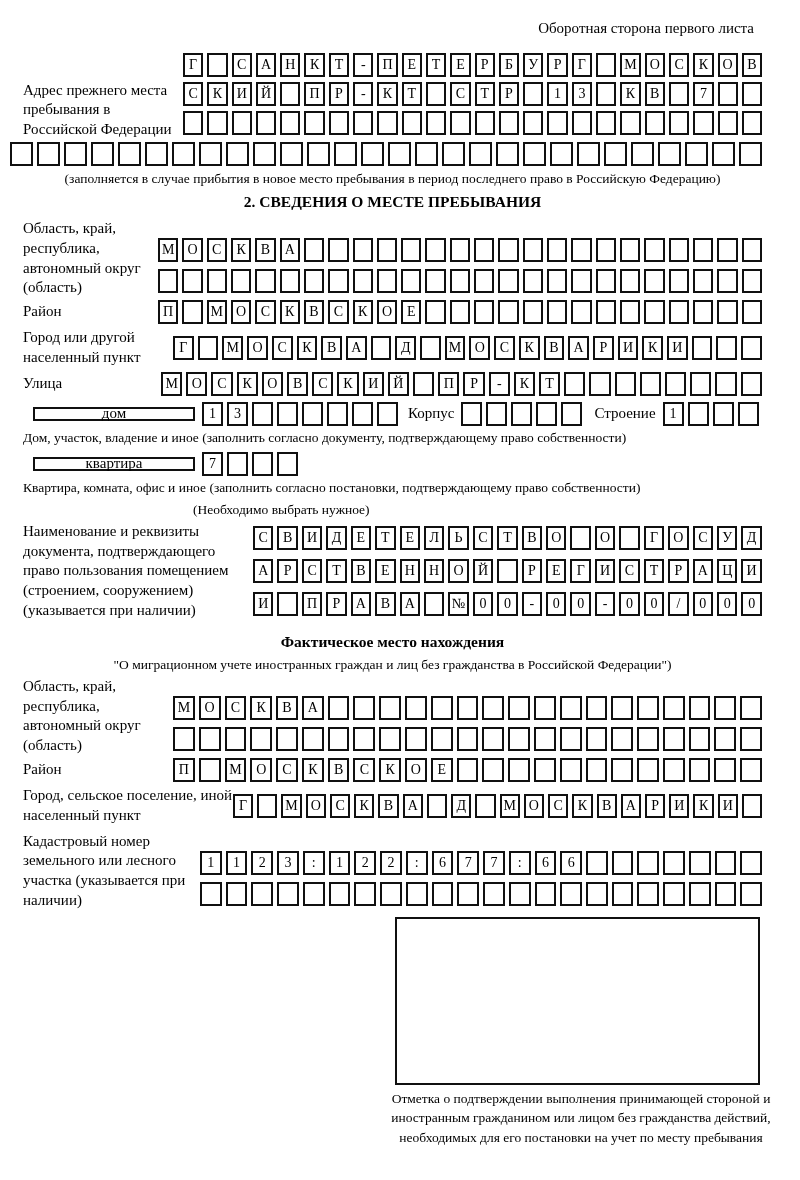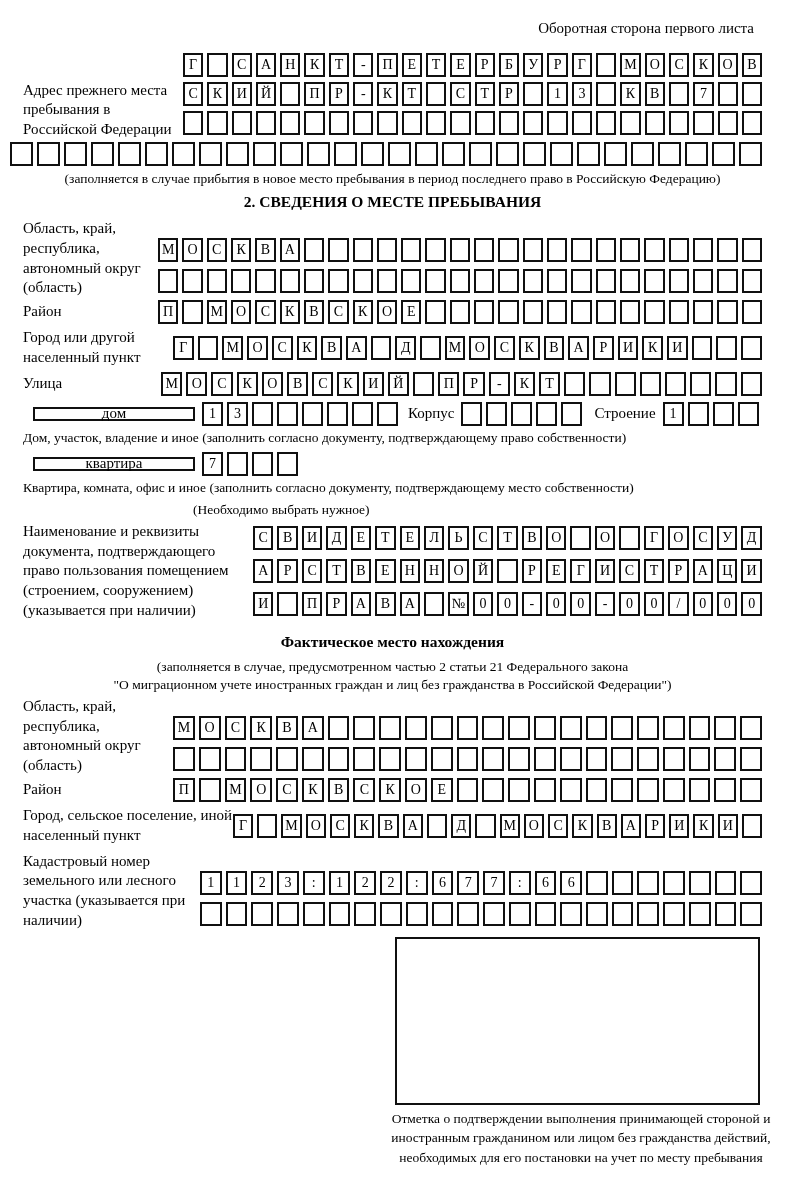--- a/index.html
+++ b/index.html
@@ -357,21 +357,21 @@
 
   <div class="inline-row" style="margin-left:10px;">
     <div class="wide-box" style="width:162px;">квартира</div>
     <div class="cells-row small-gap" style="margin-left:7px;">
         <span class="cell fixed">7</span>
         <span class="cell fixed"></span>
         <span class="cell fixed"></span>
         <span class="cell fixed"></span>
       </div>
   </div>
-  <div class="note-left">Квартира, комната, офис и иное (заполнить согласно документу, подтверждающему место собственности)</div>
+  <div class="note-left">Квартира, комната, офис и иное (заполнить согласно постановки, подтверждающему право собственности)</div>
 
   <div class="note" style="text-align:left;margin-left:170px;">(Необходимо выбрать нужное)</div>
 
   <div class="blk" style="margin-top:4px;">
     <div class="lbl" style="width:230px;">Наименование и реквизиты документа, подтверждающего право пользования помещением (строением, сооружением) (указывается при наличии)</div>
     <div class="rows">
       <div class="cells-row" style="margin-bottom:9px;">
           <span class="cell">С</span>
           <span class="cell">В</span>
           <span class="cell">И</span>
@@ -437,21 +437,20 @@
           <span class="cell">0</span>
           <span class="cell">/</span>
           <span class="cell">0</span>
           <span class="cell">0</span>
           <span class="cell">0</span>
         </div>
     </div>
   </div>
 
   <div class="sec-title" style="margin-top:12px;">Фактическое место нахождения</div>
-  <div class="note">(заполняется в случае, предусмотренном частью 2 статьи 21 Федерального закона</div>
   <div class="note" style="margin-top:-2px;">"О миграционном учете иностранных граждан и лиц без гражданства в Российской Федерации")</div>
 
   <div class="blk mb2" style="margin-top:4px;">
     <div class="lbl" style="width:150px;">Область, край, республика, автономный округ (область)</div>
     <div class="rows">
       <div class="cells-row">
           <span class="cell">М</span>
           <span class="cell">О</span>
           <span class="cell">С</span>
           <span class="cell">К</span>

